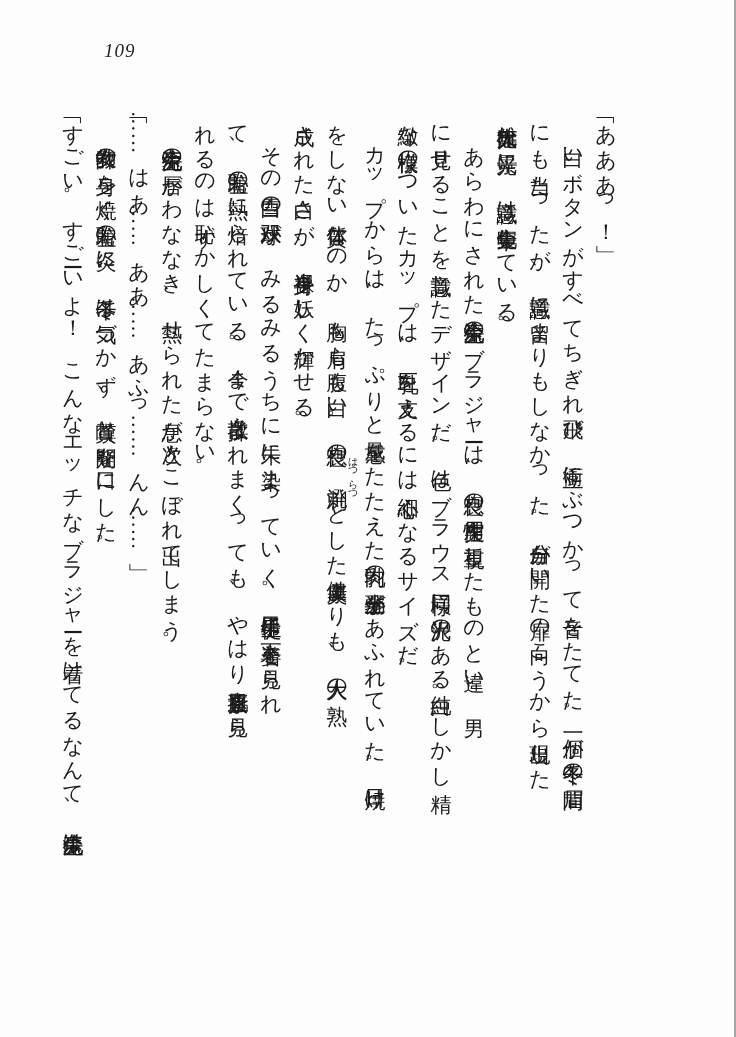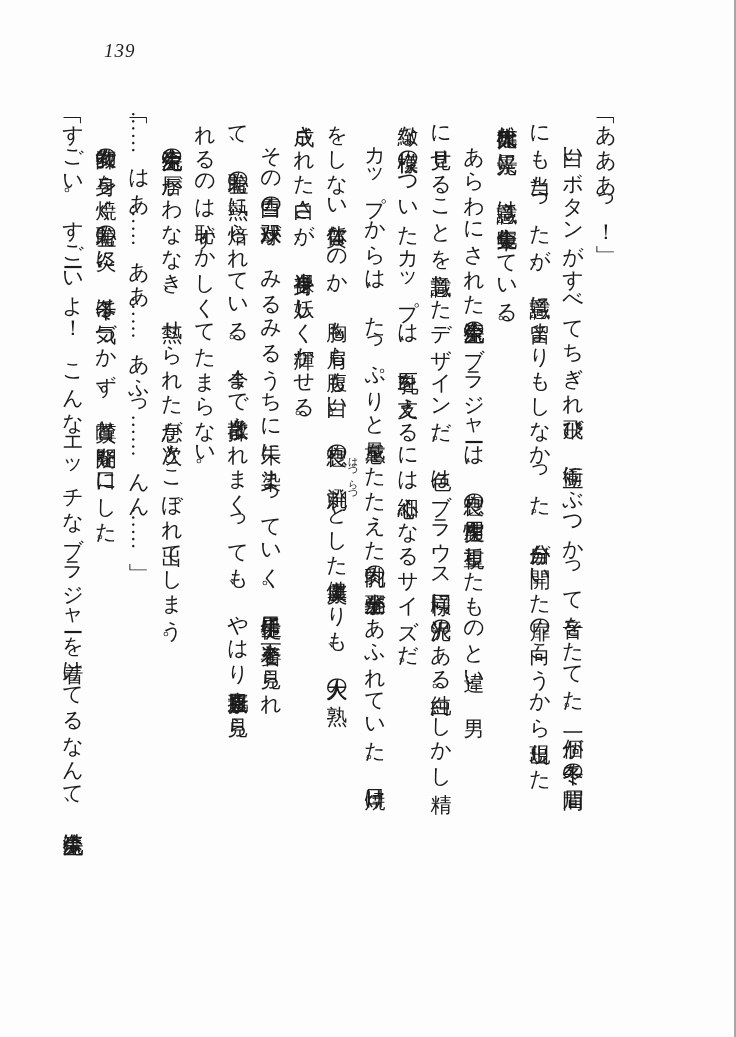--- a/index.html
+++ b/index.html
@@ -61,21 +61,21 @@
     font-size: 10px;
     letter-spacing: 0;
     color: #1b1b1b;
   }
 </style>
 </head>
 <body>
 
 <div class="page">
 
-  <div class="page-number">139</div>
+  <div class="page-number">109</div>
 
   <div class="text-area">
     <div class="col">「あああっ！」</div>
     <div class="col indent">白いボタンがすべてちぎれ飛び、衝立にぶつかって音をたてた。一個が千冬の眉間</div>
     <div class="col">にも当たったが、意識に留まりもしなかった。自分が開いた扉の向こうから出現した</div>
     <div class="col">雄大無比な光景に、意識は完全集中している。</div>
     <div class="col indent">あらわにされた流奈先生のブラジャーは、想良の実用性を重視したものと違い、男</div>
     <div class="col">に見せることを意識したデザインだ。色はブラウス同様に光沢のある純白。しかし精</div>
     <div class="col">緻な模様のついたカップは、巨乳を支えるには心細くなるサイズだ。</div>
     <div class="col indent">カップからは、たっぷりと量感をたたえた乳肉の上半分弱があふれていた。日焼け</div>

